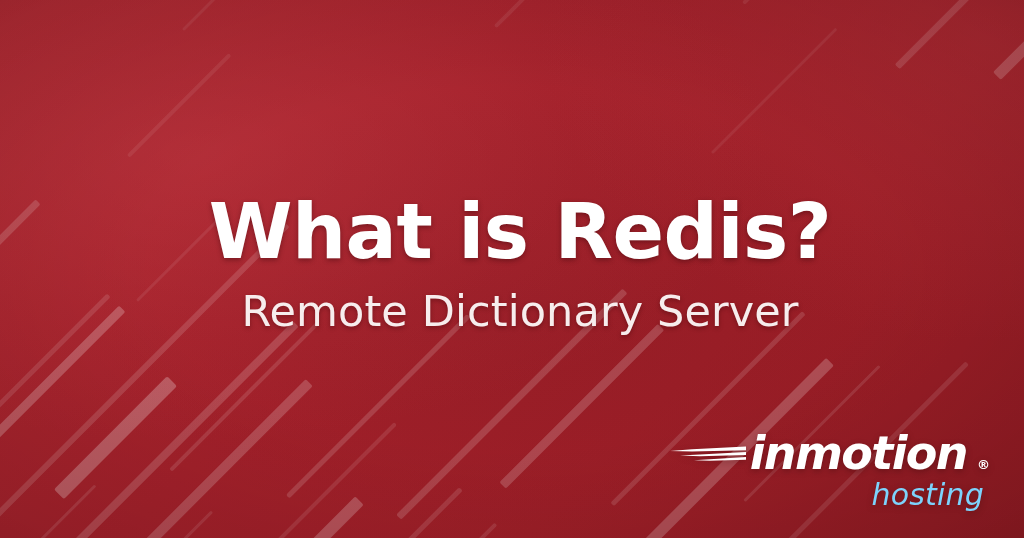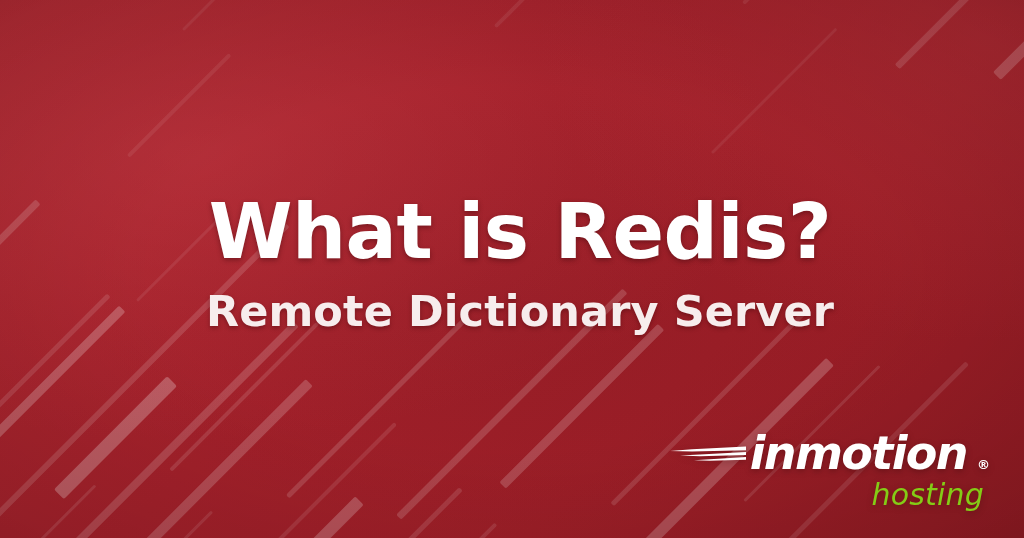--- a/index.html
+++ b/index.html
@@ -73,21 +73,21 @@
     font-weight: 700;
     letter-spacing: -0.5px;
     line-height: 1.06;
     text-shadow: 0 2px 5px rgba(60,6,10,0.45);
   }
   .subhead {
     margin: 14px 0 12px 0;
     color: #f7eded;
     font-family: "DejaVu Sans", sans-serif;
     font-size: 43px;
-    font-weight: 700;
+    font-weight: 400;
     letter-spacing: 0.1px;
     line-height: 1.12;
     text-shadow: 0 2px 4px rgba(60,6,10,0.40);
   }
 
   
   .logo {
     position: absolute;
     right: 34px;
     bottom: 28px;
@@ -121,21 +121,21 @@
   .logo-reg {
     color: #ffffff;
     font-family: "DejaVu Sans", sans-serif;
     font-size: 13px;
     font-weight: 700;
     line-height: 1;
     align-self: flex-end;
     margin: 0 0 5px 2px;
   }
   .logo-sub {
-    color: #84cc16;
+    color: #7dd3fc;
     font-family: "DejaVu Sans", sans-serif;
     font-size: 30px;
     font-weight: 400;
     font-style: italic;
     letter-spacing: 0.2px;
     line-height: 1;
     margin-top: 4px;
     margin-right: 6px;
   }
 </style>

